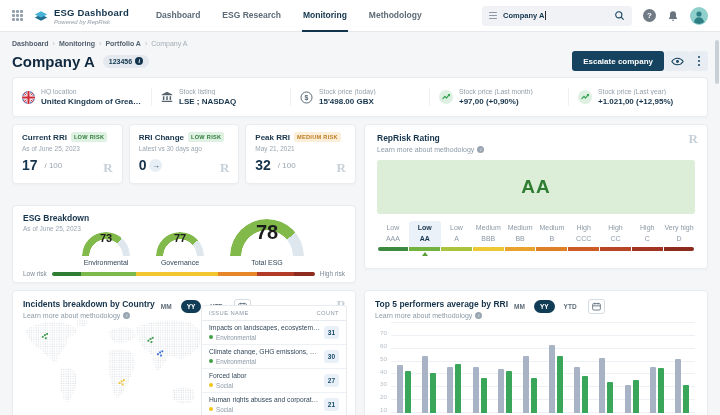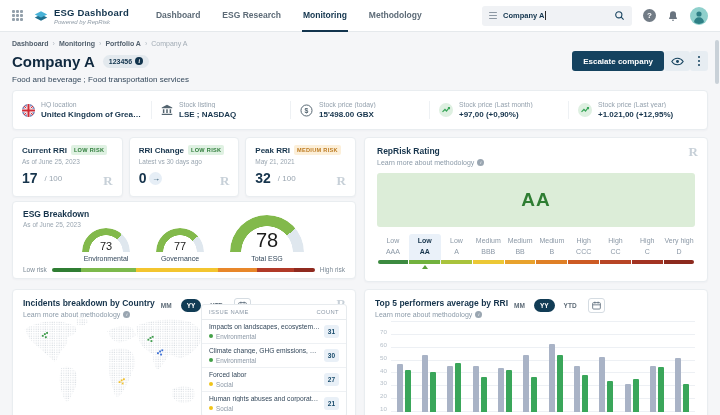--- a/index.html
+++ b/index.html
@@ -66,32 +66,32 @@
   .badge.low{background:#dff1e2;color:#2f7d3b}
   .badge.medium{background:#fcefd9;color:#bd7b20}
   .rri-sub{font-size:6.5px;color:#9aa6b1;margin-top:3px}
   .rri-value{font-size:14px;font-weight:bold;color:#16344c;margin-top:5px;display:flex;align-items:center;gap:3px}
   .rri-denom{font-size:8px;color:#9aa6b1;font-weight:normal}
   .arrow-circle{width:13px;height:13px;border-radius:50%;background:#e6eef6;color:#14425f;font-size:8px;display:flex;align-items:center;justify-content:center;font-weight:normal}
   .watermark{position:absolute;right:9px;bottom:7px;font-family:"Liberation Serif",serif;font-weight:bold;font-size:13px;color:#c7d0d8}
   .watermark.top{top:6px;bottom:auto}
 
   
-  .esg-card{margin-top:4px;height:78px;position:relative;padding:7px 10px}
+  .esg-card{margin-top:21px;height:78px;position:relative;padding:7px 10px}
   .card-title{font-size:8.5px;font-weight:bold;color:#16344c}
   .card-sub{font-size:6.5px;color:#9aa6b1;margin-top:2px}
   .gauges{position:absolute;left:30px;right:12px;top:8px;bottom:16px;display:flex;justify-content:center;align-items:flex-end;gap:26px}
   .gauge-wrap{display:flex;flex-direction:column;align-items:center}
   .gauge{position:relative;overflow:hidden}
   .gauge.sm{width:48px;height:24px}
   .gauge.lg{width:74px;height:37px}
   .gauge .arc{position:absolute;top:0;left:0;border-radius:50%}
   .gauge.sm .arc{width:48px;height:48px;-webkit-mask:radial-gradient(circle,transparent 16.5px,#000 17px);mask:radial-gradient(circle,transparent 16.5px,#000 17px)}
   .gauge.lg .arc{width:74px;height:74px;-webkit-mask:radial-gradient(circle,transparent 25.5px,#000 26px);mask:radial-gradient(circle,transparent 25.5px,#000 26px)}
-  .gauge-num{position:absolute;bottom:0;left:0;right:0;text-align:center;font-weight:normal;color:#1c1c1c}
+  .gauge-num{position:absolute;bottom:12px;left:0;right:0;text-align:center;font-weight:bold;color:#1c1c1c}
   .gauge.sm .gauge-num{font-size:11px}
   .gauge.lg .gauge-num{font-size:20px}
   .gauge-label{font-size:7px;color:#33475a;margin-top:3px}
   .risk-scale{position:absolute;left:10px;right:10px;bottom:5px;display:flex;align-items:center;gap:5px}
   .scale-label{font-size:6.5px;color:#7c8a96;white-space:nowrap}
   .risk-bar{flex:1;height:4px;border-radius:2px;background:linear-gradient(90deg,#2f7d33 0 11%,#7cb94c 11% 32%,#f3c52f 32% 63%,#e8872a 63% 78%,#b13a28 78% 92%,#8f2a1f 92% 100%)}
 
   
   .rating-card{position:relative;padding:8px 12px;height:145px}
   .link{font-size:7px;color:#8b9aa8;margin-top:3px;display:flex;align-items:center;gap:3px;cursor:pointer;width:fit-content}
@@ -228,21 +228,20 @@
             <circle cx="8" cy="5" r="1.8" fill="#16435f"></circle>
           </svg>
       </button>
       <button class="btn-icon kebab">
           <i></i>
           <i></i>
           <i></i>
         </button>
     </span>
   </div>
-  <div class="sectors">Food and beverage ; Food transportation services</div>
 
   <div class="stats-card card" id="stats">
       <div class="stat">
     <span class="stat-icon">
           <svg viewBox="0 0 20 20" width="13" height="13">
             <defs>
               <clipPath id="ukc">
                 <circle cx="10" cy="10" r="10"></circle>
               </clipPath>
             </defs>

